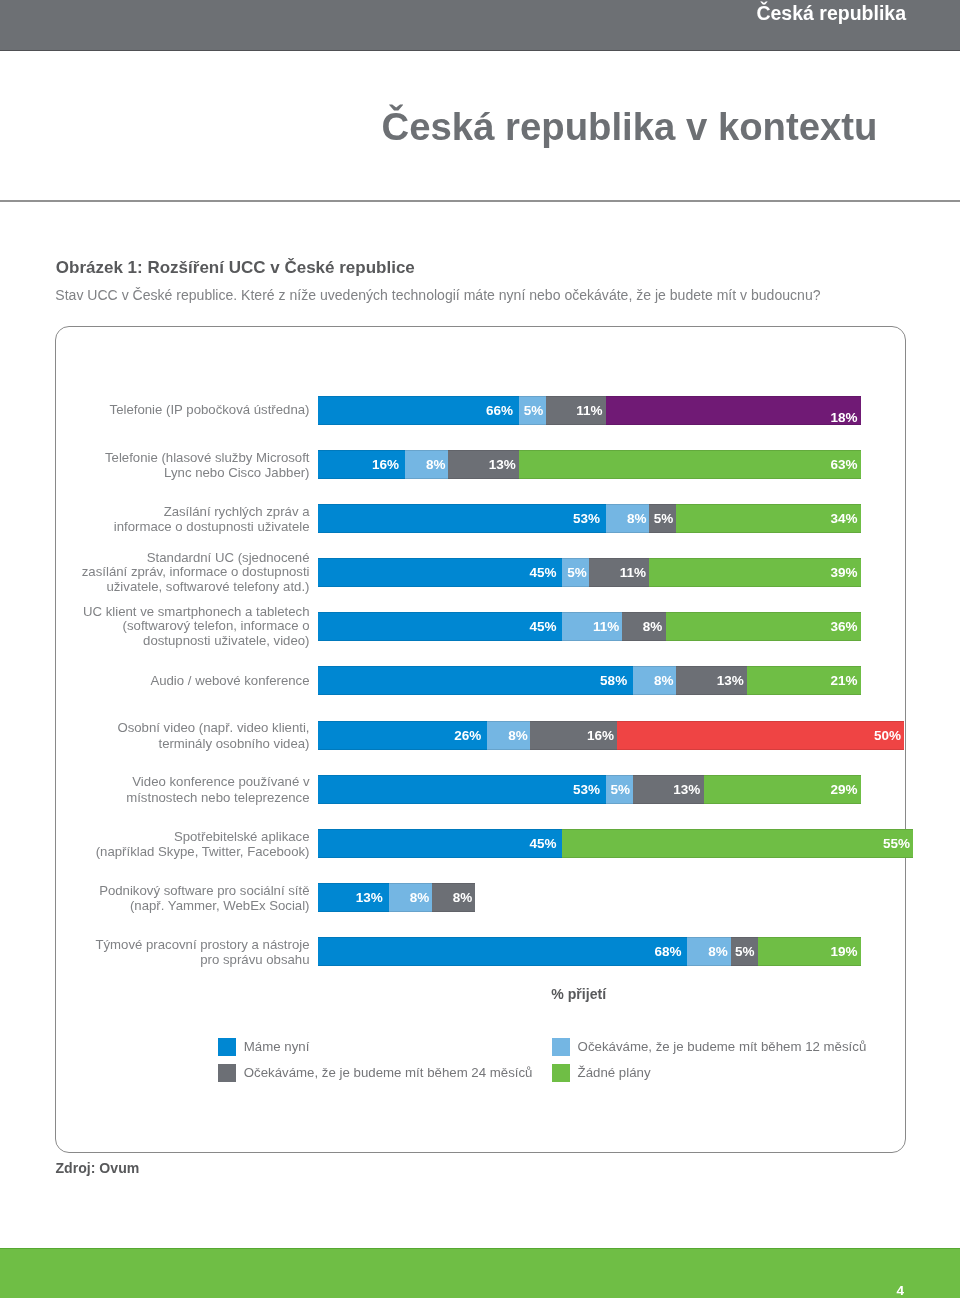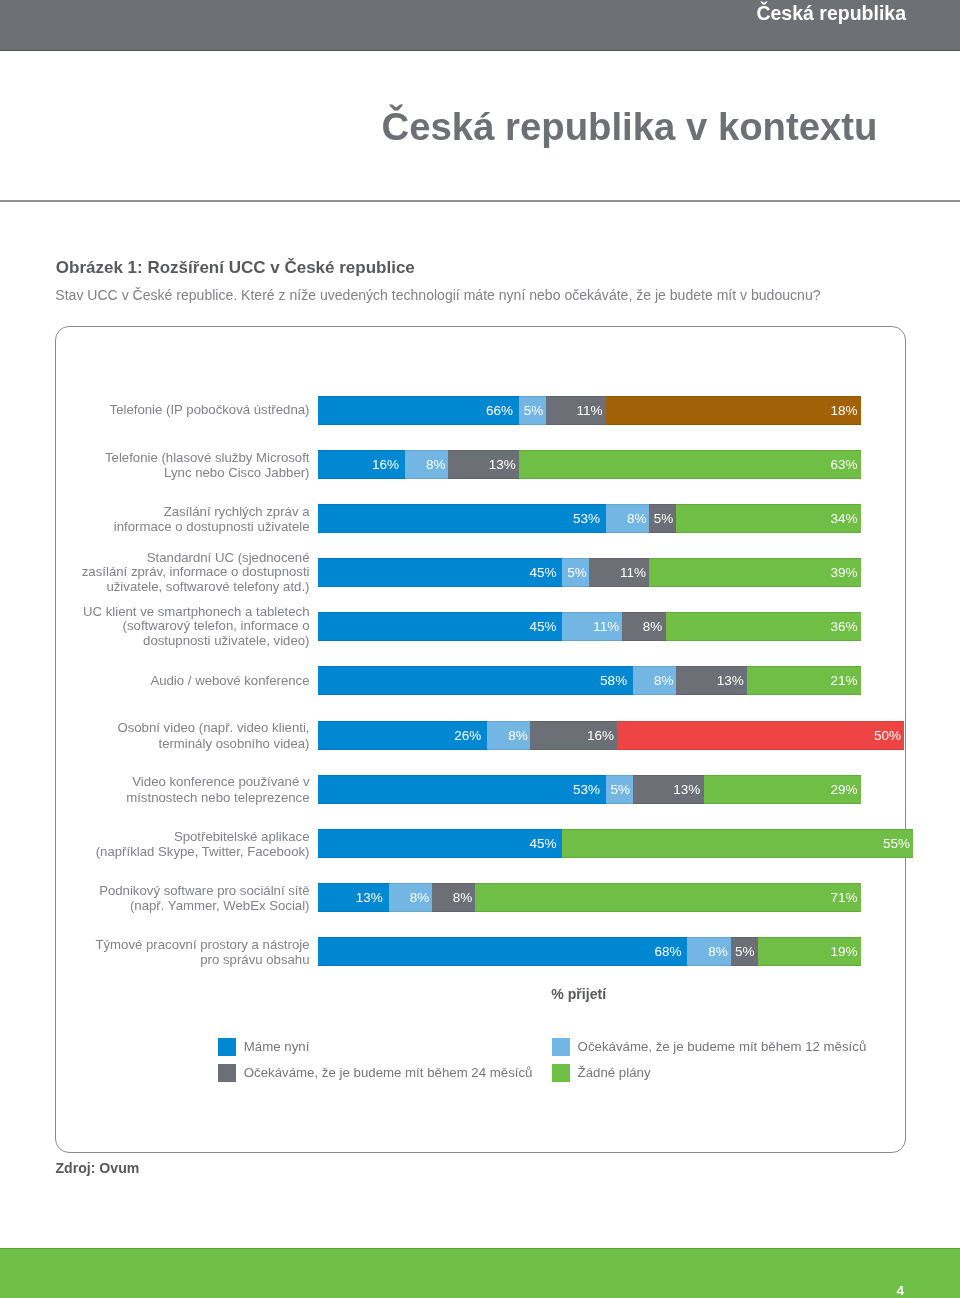--- a/index.html
+++ b/index.html
@@ -22,21 +22,21 @@
   .fig-sub { position:absolute; left:55.3px; top:287px; font-size:14.05px; color:#808285; white-space:nowrap; }
   .chartbox { position:absolute; left:55px; top:326px; width:850.5px; height:826.5px; border:1px solid #898989; border-radius:14px; }
   .source { position:absolute; left:55.5px; top:1159.5px; font-size:14.1px; font-weight:bold; color:#58595B; }
   .footer { position:absolute; left:0; top:1248px; width:960px; height:50px; background:#6FBE45; }
   .footer-edge { position:absolute; left:0; top:1248px; width:960px; height:1.4px; background:#56a832; }
   .pagenum { position:absolute; right:56px; top:1282.5px; font-size:13.6px; font-weight:bold; color:#ffffff; }
 
   .row { position:absolute; left:0; width:960px; height:28.5px; }
   .rowlabel { position:absolute; right:650.5px; width:300px; text-align:right; font-size:13.2px; color:#808285; white-space:nowrap; }
   .rowlabel div { height:var(--lh); line-height:var(--lh); }
-  .bar { position:absolute; left:318px; top:0; height:28.5px; display:flex; }
+  .bar { position:absolute; left:318px; top:0; height:28.5px; display:flex;font-weight:bold; }
   .seg { box-shadow: inset 0 1px 0 rgba(0,0,0,0.10), inset 0 -1px 0 rgba(0,0,0,0.10); height:28.5px; display:flex; align-items:center; justify-content:flex-end; color:#fff; font-size:13.5px; white-space:nowrap; overflow:hidden; }
   .seg span { padding-right:3.7px; }
 
   .axis-title { position:absolute; left:551.3px; top:985.5px; font-size:14.1px; font-weight:bold; color:#58595B; }
   .legitem { position:absolute; display:flex; align-items:flex-start; }
   .swatch { width:18px; height:18px; flex:none; }
   .legtext { font-size:13.25px; color:#757679; margin-left:7.8px; line-height:18px; white-space:nowrap; }
 </style>
 </head>
 <body>
@@ -57,21 +57,21 @@
       <div class="bar" style="left: 318px; height: 29px;">
         <div class="seg" style="width: 200.91px; height: 29px; background: rgb(0, 135, 210);">
           <span style="padding-right: 5.8px;">66%</span>
         </div>
         <div class="seg" style="width: 27.15px; height: 29px; background: rgb(116, 182, 227);">
           <span style="padding-right: 2.8px;">5%</span>
         </div>
         <div class="seg" style="width: 59.73px; height: 29px; background: rgb(108, 111, 117);">
           <span style="padding-right: 3.2px;">11%</span>
         </div>
-        <div class="seg" style="width: 255.21px; height: 29px; background: #a16207;">
+        <div class="seg" style="width: 255.21px; height: 29px; background: #701a75; align-items: flex-end;">
           <span style="padding-right: 3.4px;">18%</span>
         </div>
       </div>
     </div>
     <div class="row" style="top: 449.837px;">
       <div class="rowlabel" style="top: -0.2px; --lh: 15.5px;">
         <div>Telefonie (hlasové služby Microsoft</div>
         <div>Lync nebo Cisco Jabber)</div>
       </div>
       <div class="bar" style="left: 318px; height: 29px;">
@@ -231,23 +231,20 @@
       </div>
       <div class="bar" style="left: 318px; height: 29px;">
         <div class="seg" style="width: 70.59px; height: 29px; background: rgb(0, 135, 210);">
           <span style="padding-right: 5.8px;">13%</span>
         </div>
         <div class="seg" style="width: 43.44px; height: 29px; background: rgb(116, 182, 227);">
           <span style="padding-right: 2.8px;">8%</span>
         </div>
         <div class="seg" style="width: 43.44px; height: 29px; background: rgb(108, 111, 117);">
           <span style="padding-right: 3.2px;">8%</span>
-        </div>
-        <div class="seg" style="width: 385.53px; height: 29px; background: rgb(111, 190, 69);">
-          <span style="padding-right: 3.4px;">71%</span>
         </div>
       </div>
     </div>
     <div class="row" style="top: 937.07px;">
       <div class="rowlabel" style="top: -0.2px; --lh: 15.5px;">
         <div>Týmové pracovní prostory a nástroje</div>
         <div>pro správu obsahu</div>
       </div>
       <div class="bar" style="left: 318px; height: 29px; border-radius: 11px;">
         <div class="seg" style="width: 369.24px; height: 29px; background: rgb(0, 135, 210);">

